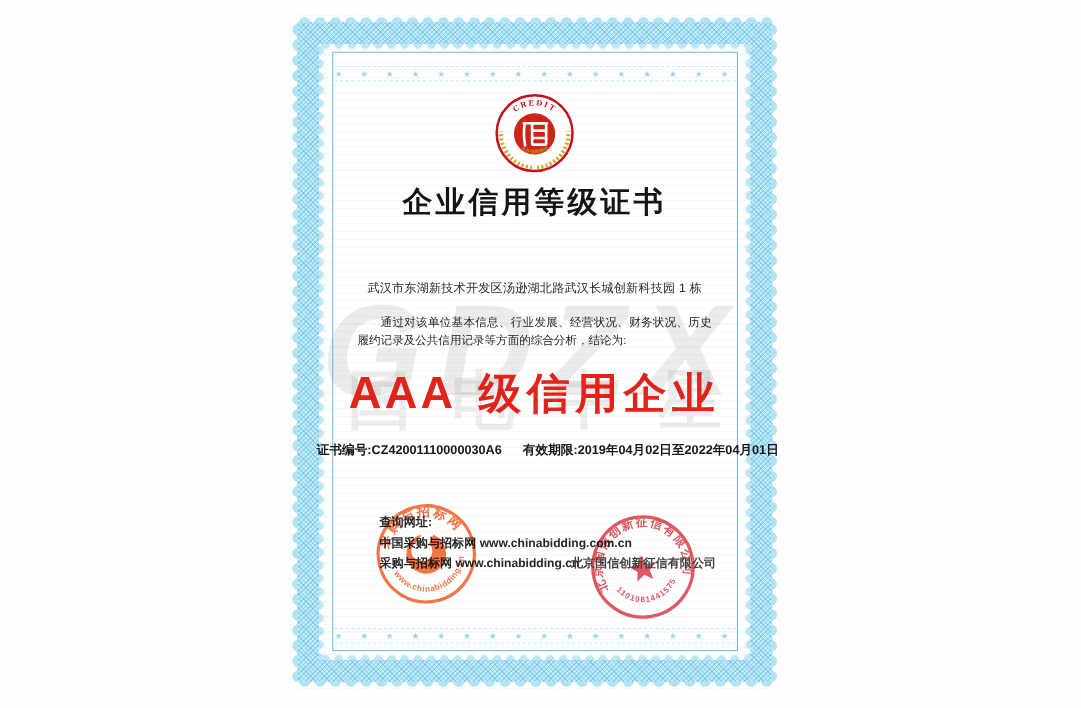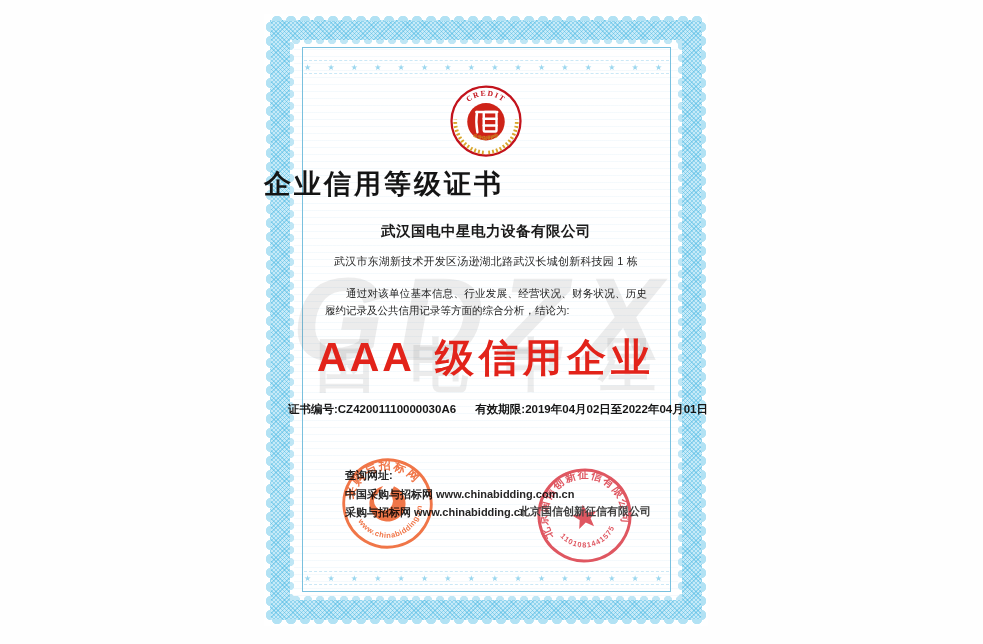--- a/index.html
+++ b/index.html
@@ -67,21 +67,21 @@
     transform:skewX(-10deg); }
   .wm-latin { top:246px; }
   .wm-cjk { top:322px; font-size:58px; line-height:1; letter-spacing:36px; text-indent:36px; }
 
   
   .content { position:absolute; inset:0; z-index:2; }
 
   .logo { position:absolute; left:50%; transform:translateX(-50%); top:68px;
     width:76px; height:78px; }
 
-  .cert-title { position:absolute; top:152px; width:100%; 
+  .cert-title { position:absolute; top:152px; width:100%; text-align:center;
     font-size:27px; font-weight:bold; letter-spacing:3px; color:#141414; }
 
   .company-name { position:absolute; top:208px; width:100%; text-align:center;
     font-size:14.5px; font-weight:bold; letter-spacing:.5px; color:#1a1a1a; }
 
   .company-address { position:absolute; top:240px; width:100%; text-align:center;
     font-size:11px; color:#2a2a2a; letter-spacing:.2px; }
 
   .body-paragraph { position:absolute; top:271px; left:50%; transform:translateX(-50%);
     width:322px; font-size:10.5px; line-height:17px; color:#1d1d1d;
@@ -159,21 +159,20 @@
           <path d="M47,49 h17"></path>
           <path d="M47,58 h17"></path>
         </g>
         <text font-size="6" font-weight="bold" fill="#c98f1f" font-family="Liberation Serif, serif">
           <textPath href="#logo-bottom-arc" startOffset="50%" text-anchor="middle">企业信用评价</textPath>
         </text>
       </svg>
 
       <div class="cert-title">企业信用等级证书</div>
 
-      <div class="company-name">武汉国电中星电力设备有限公司</div>
 
       <div class="company-address">武汉市东湖新技术开发区汤逊湖北路武汉长城创新科技园 1 栋</div>
 
       <div class="body-paragraph">通过对该单位基本信息、行业发展、经营状况、财务状况、历史履约记录及公共信用记录等方面的综合分析，结论为:</div>
 
       <div class="rating-line" style="color:#e2231a;">
         <span class="rating-grade">AAA</span><span class="rating-suffix">级信用企业</span>
       </div>
 
       <div class="meta-row">

